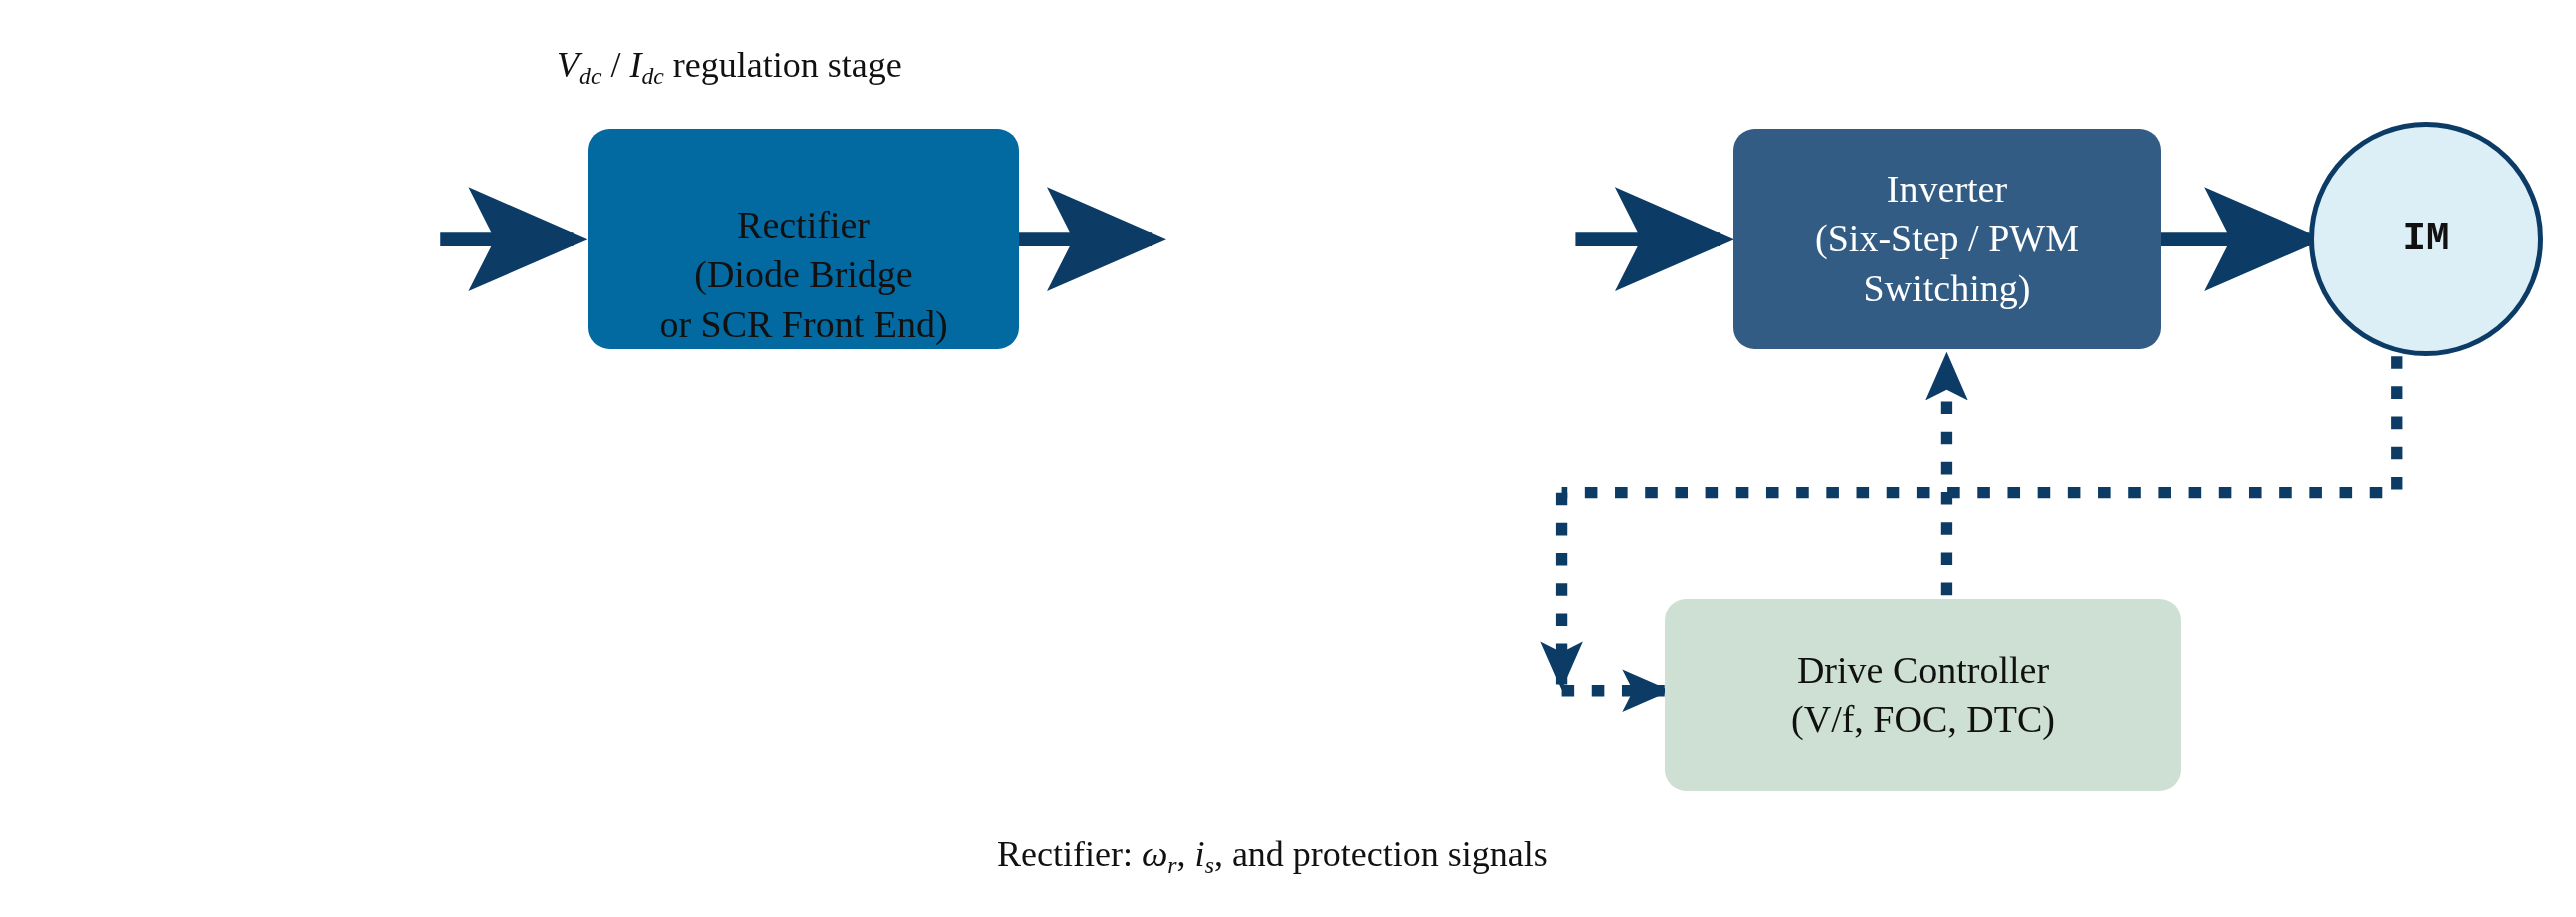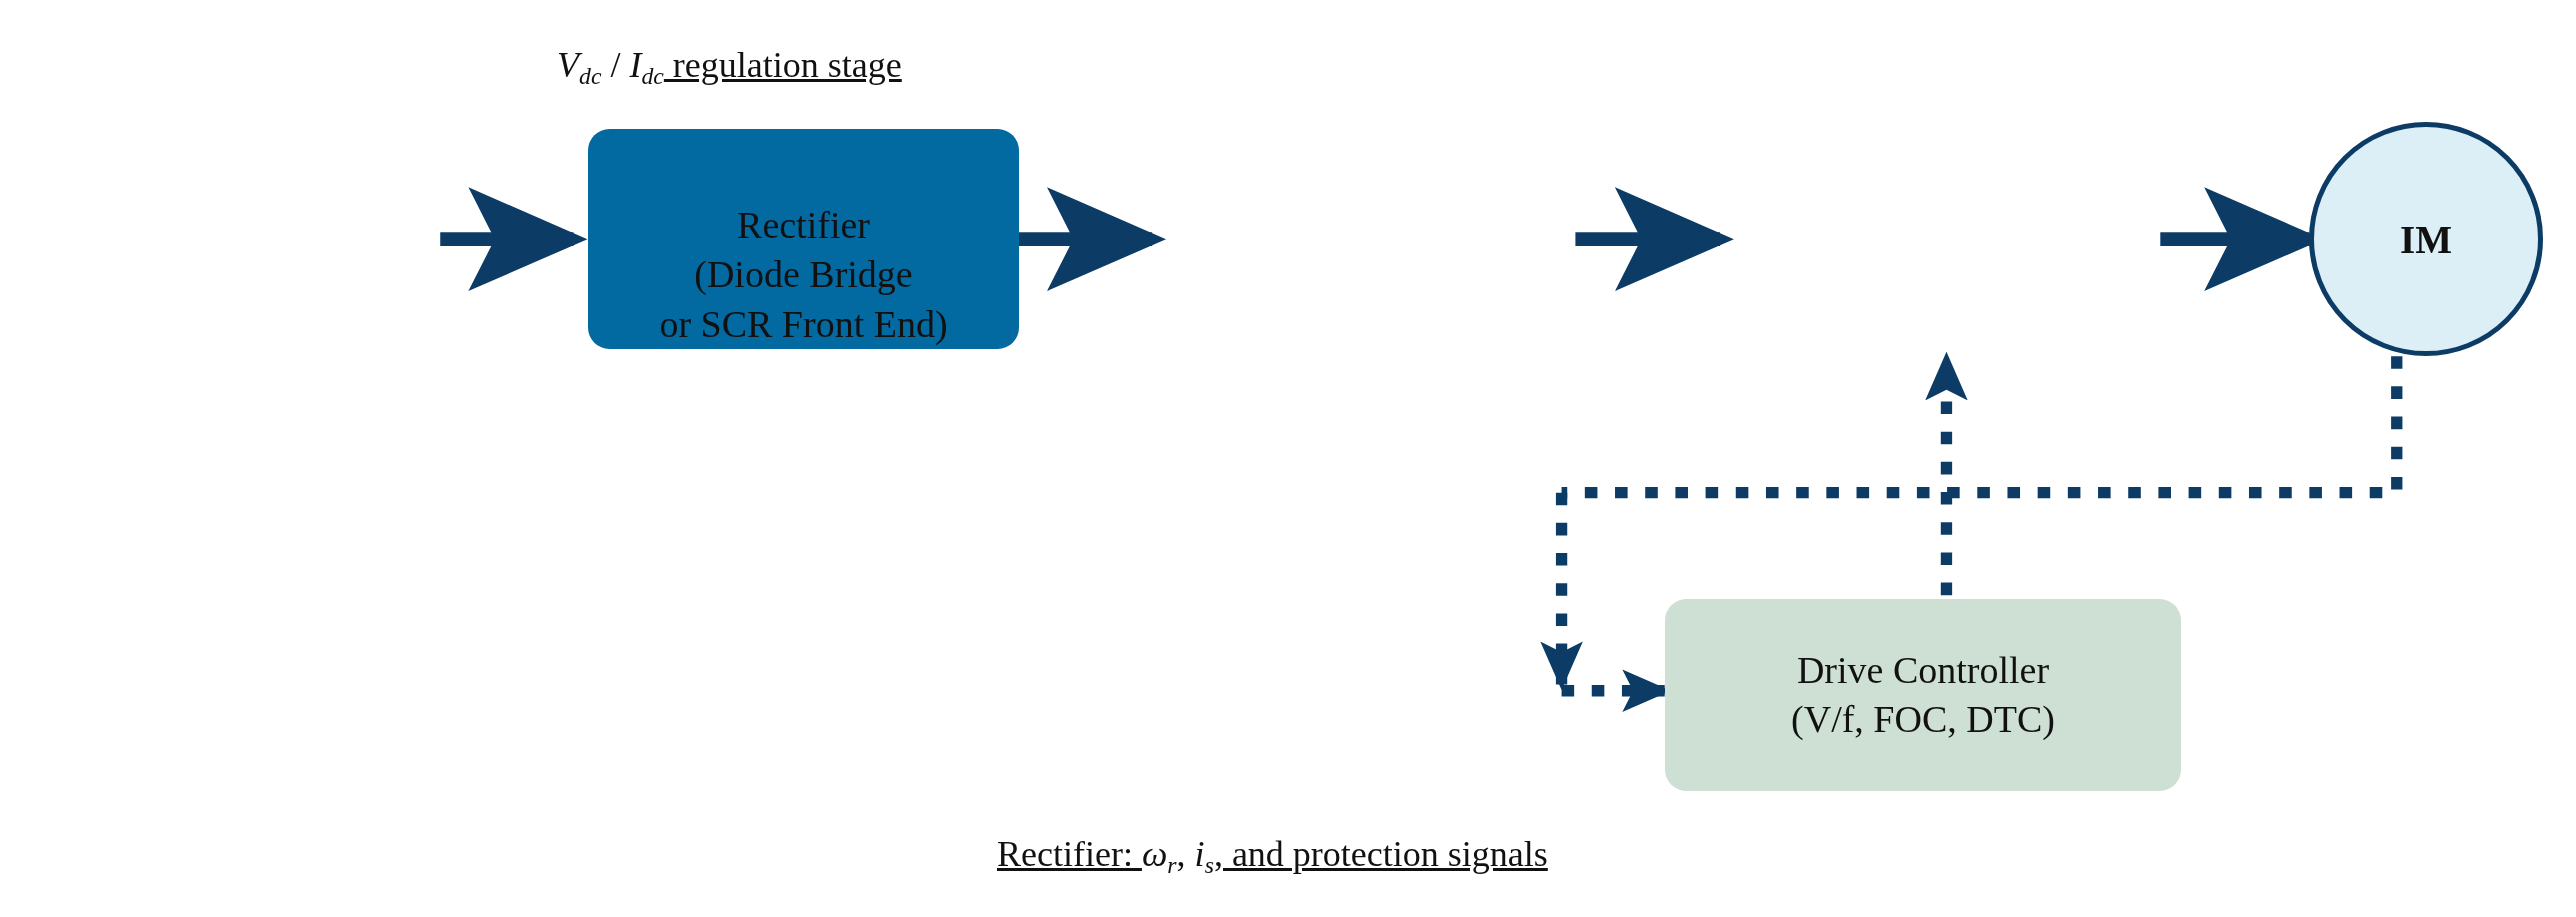--- a/index.html
+++ b/index.html
@@ -47,21 +47,21 @@
 
   .caption{
     position:absolute;
     font-size:36px;
     color:#111;
     white-space:nowrap;
     z-index:4;
   }
   .mi{font-style:italic;font-family:"Liberation Serif",serif;}
   .sub{font-size:0.66em;vertical-align:-0.28em;}
-  .upr{font-style:normal;text-decoration:underline;}
+  .upr{font-style:normal;}
 </style>
 </head>
 <body>
 
 <div id="stage">
 
   <svg id="wires" viewBox="0 0 4096 1459" xmlns="http://www.w3.org/2000/svg">
     <defs>
       <marker id="ah" markerWidth="9" markerHeight="8" refX="7.6" refY="4" orient="auto" markerUnits="strokeWidth">
         <path d="M0,0.25 L8.6,4 L0,7.75 L1.9,4 Z" fill="#0c3c66"></path>
@@ -102,22 +102,27 @@
   </div>
 
 
   <div class="node fill-pink" style="left:588px;top:129px;width:431px;height:220px;">
     <span class="txt">Rectifier
 (Diode Bridge
 or SCR Front End)</span>
   </div>
 
 
+  <div class="node fill-dark" style="left:1733px;top:129px;width:428px;height:220px;">
+    <span class="txt">Inverter
+(Six-Step / PWM
+Switching)</span>
+  </div>
 
-  <div class="circle" style="left:2309px;top:122px;">
+  <div class="circle" style="left:2309px;top:122px;font-family:Liberation Mono, monospace;">
     <span>IM</span>
   </div>
 
 
   <div class="node fill-green" style="left:1665px;top:599px;width:516px;height:192px;">
     <span class="txt">Drive Controller
 (V/f, FOC, DTC)</span>
   </div>
 
 </div>

